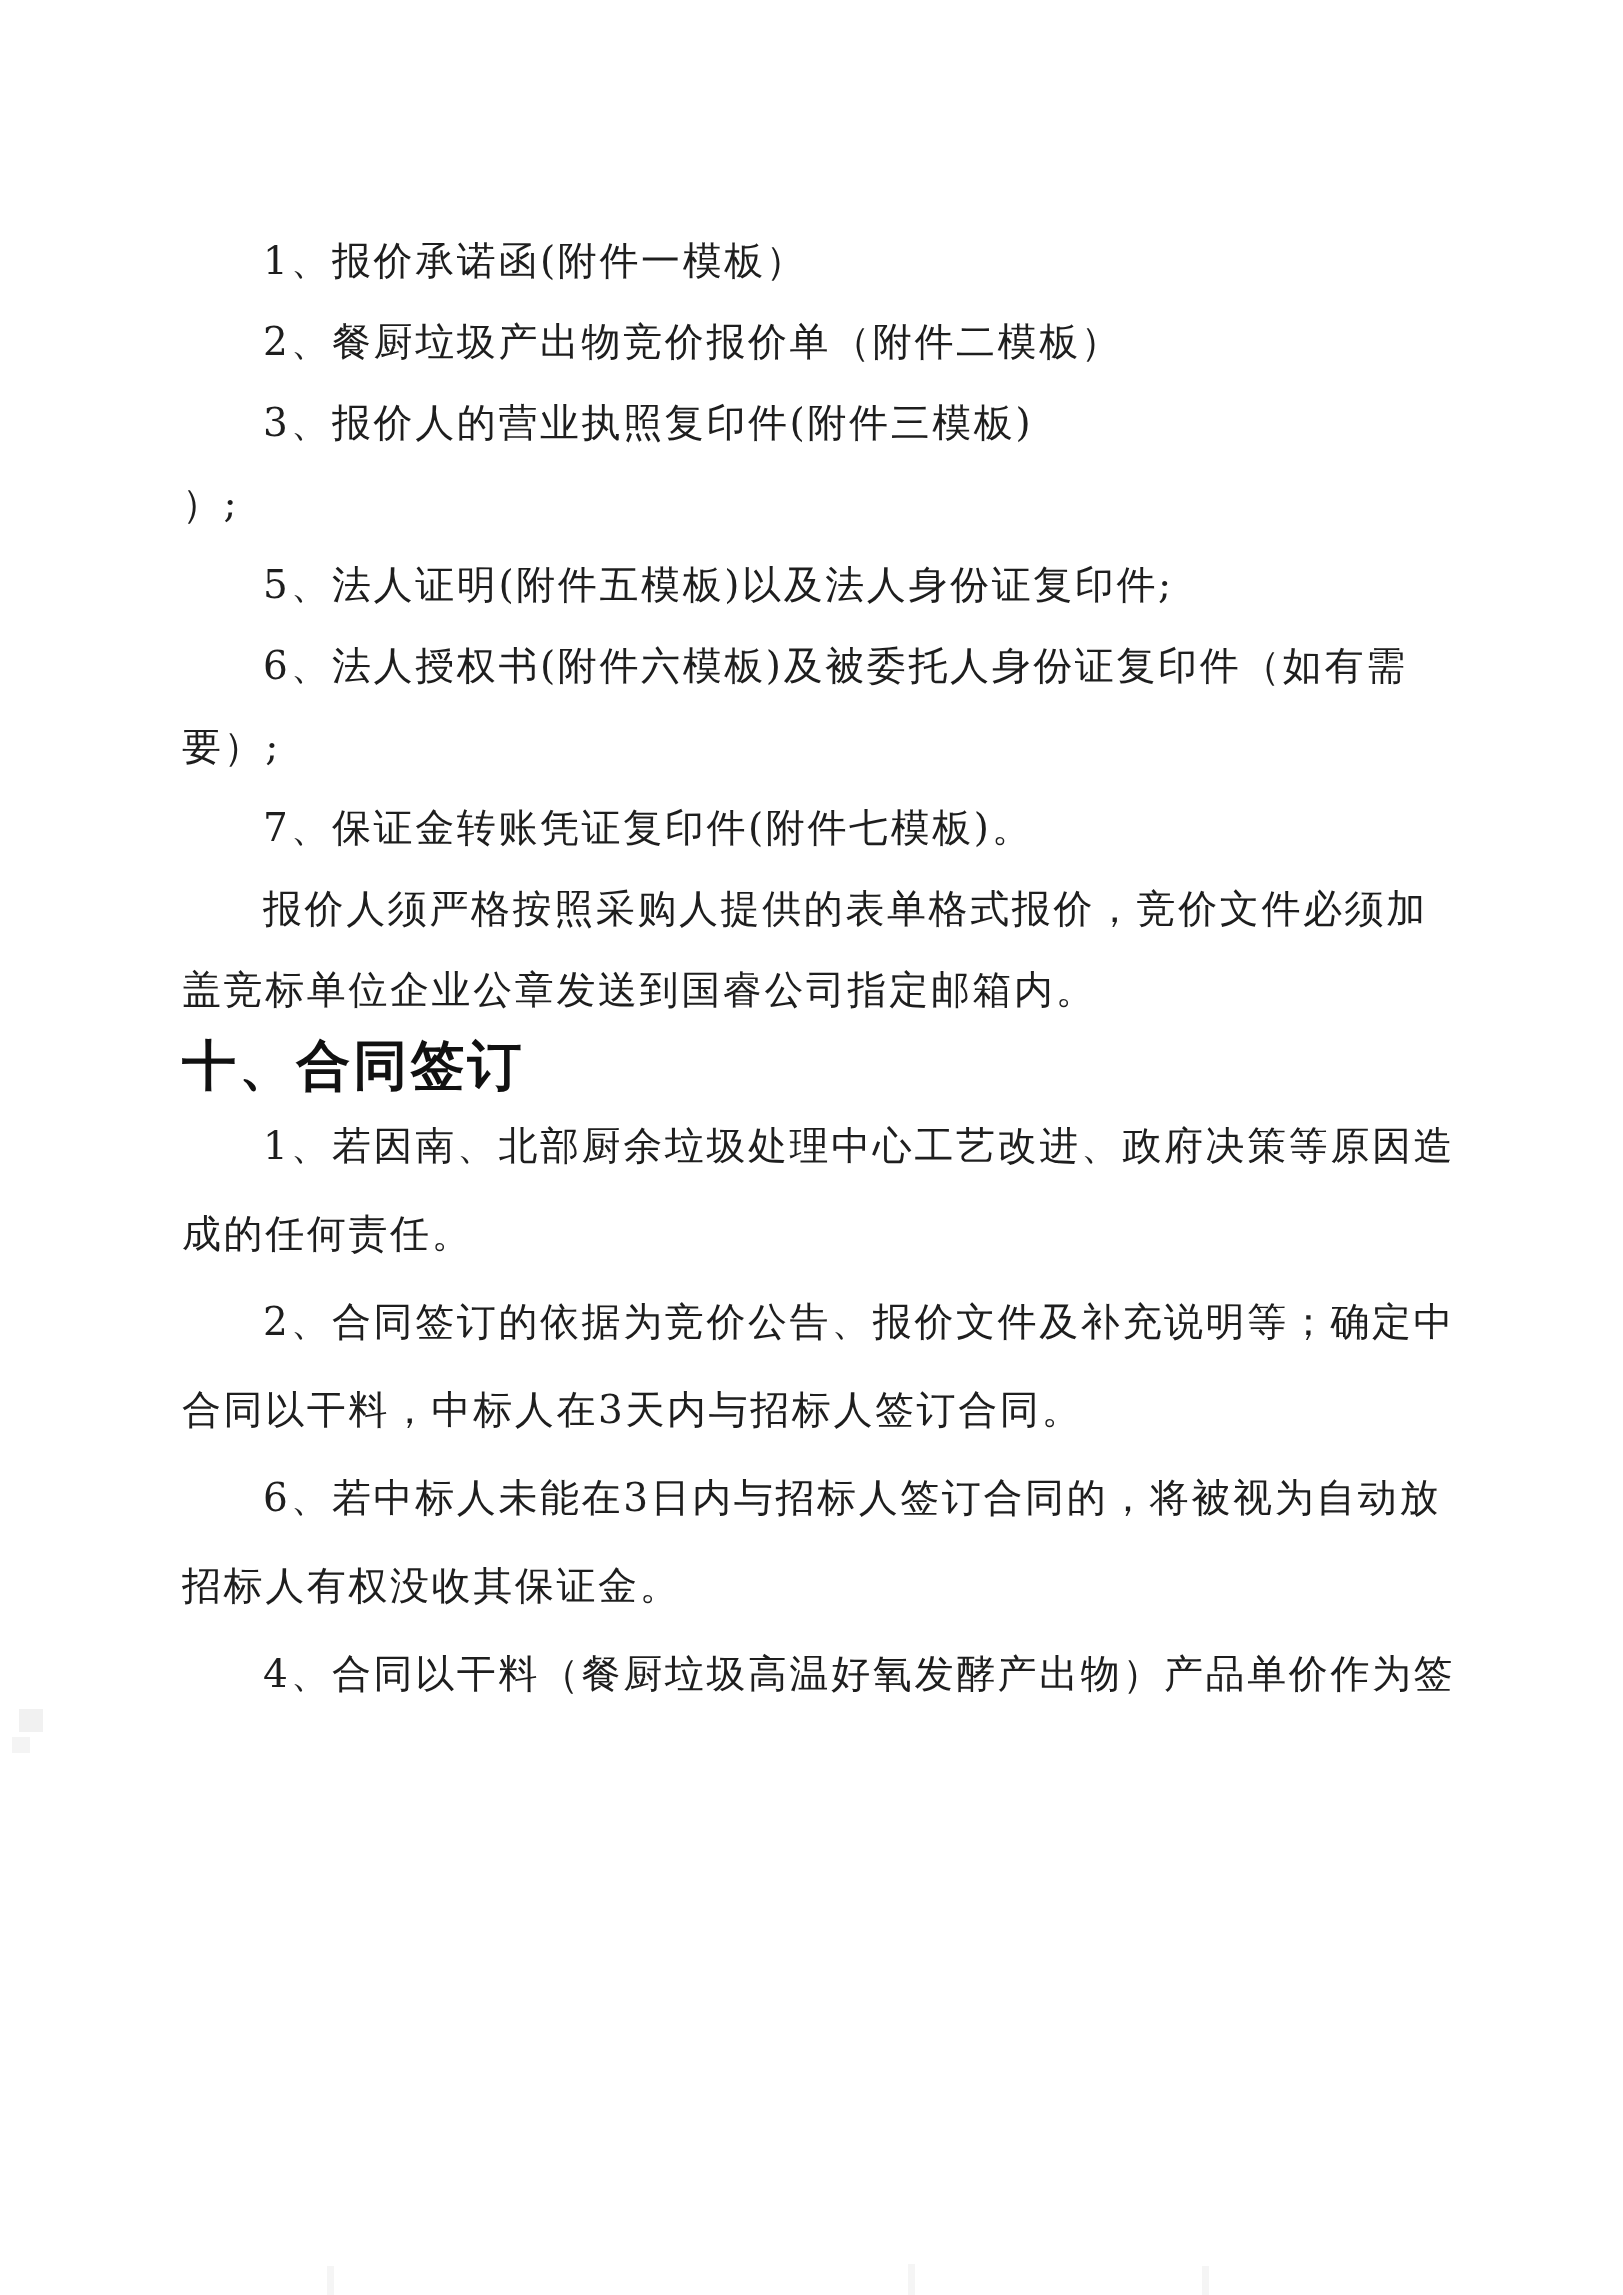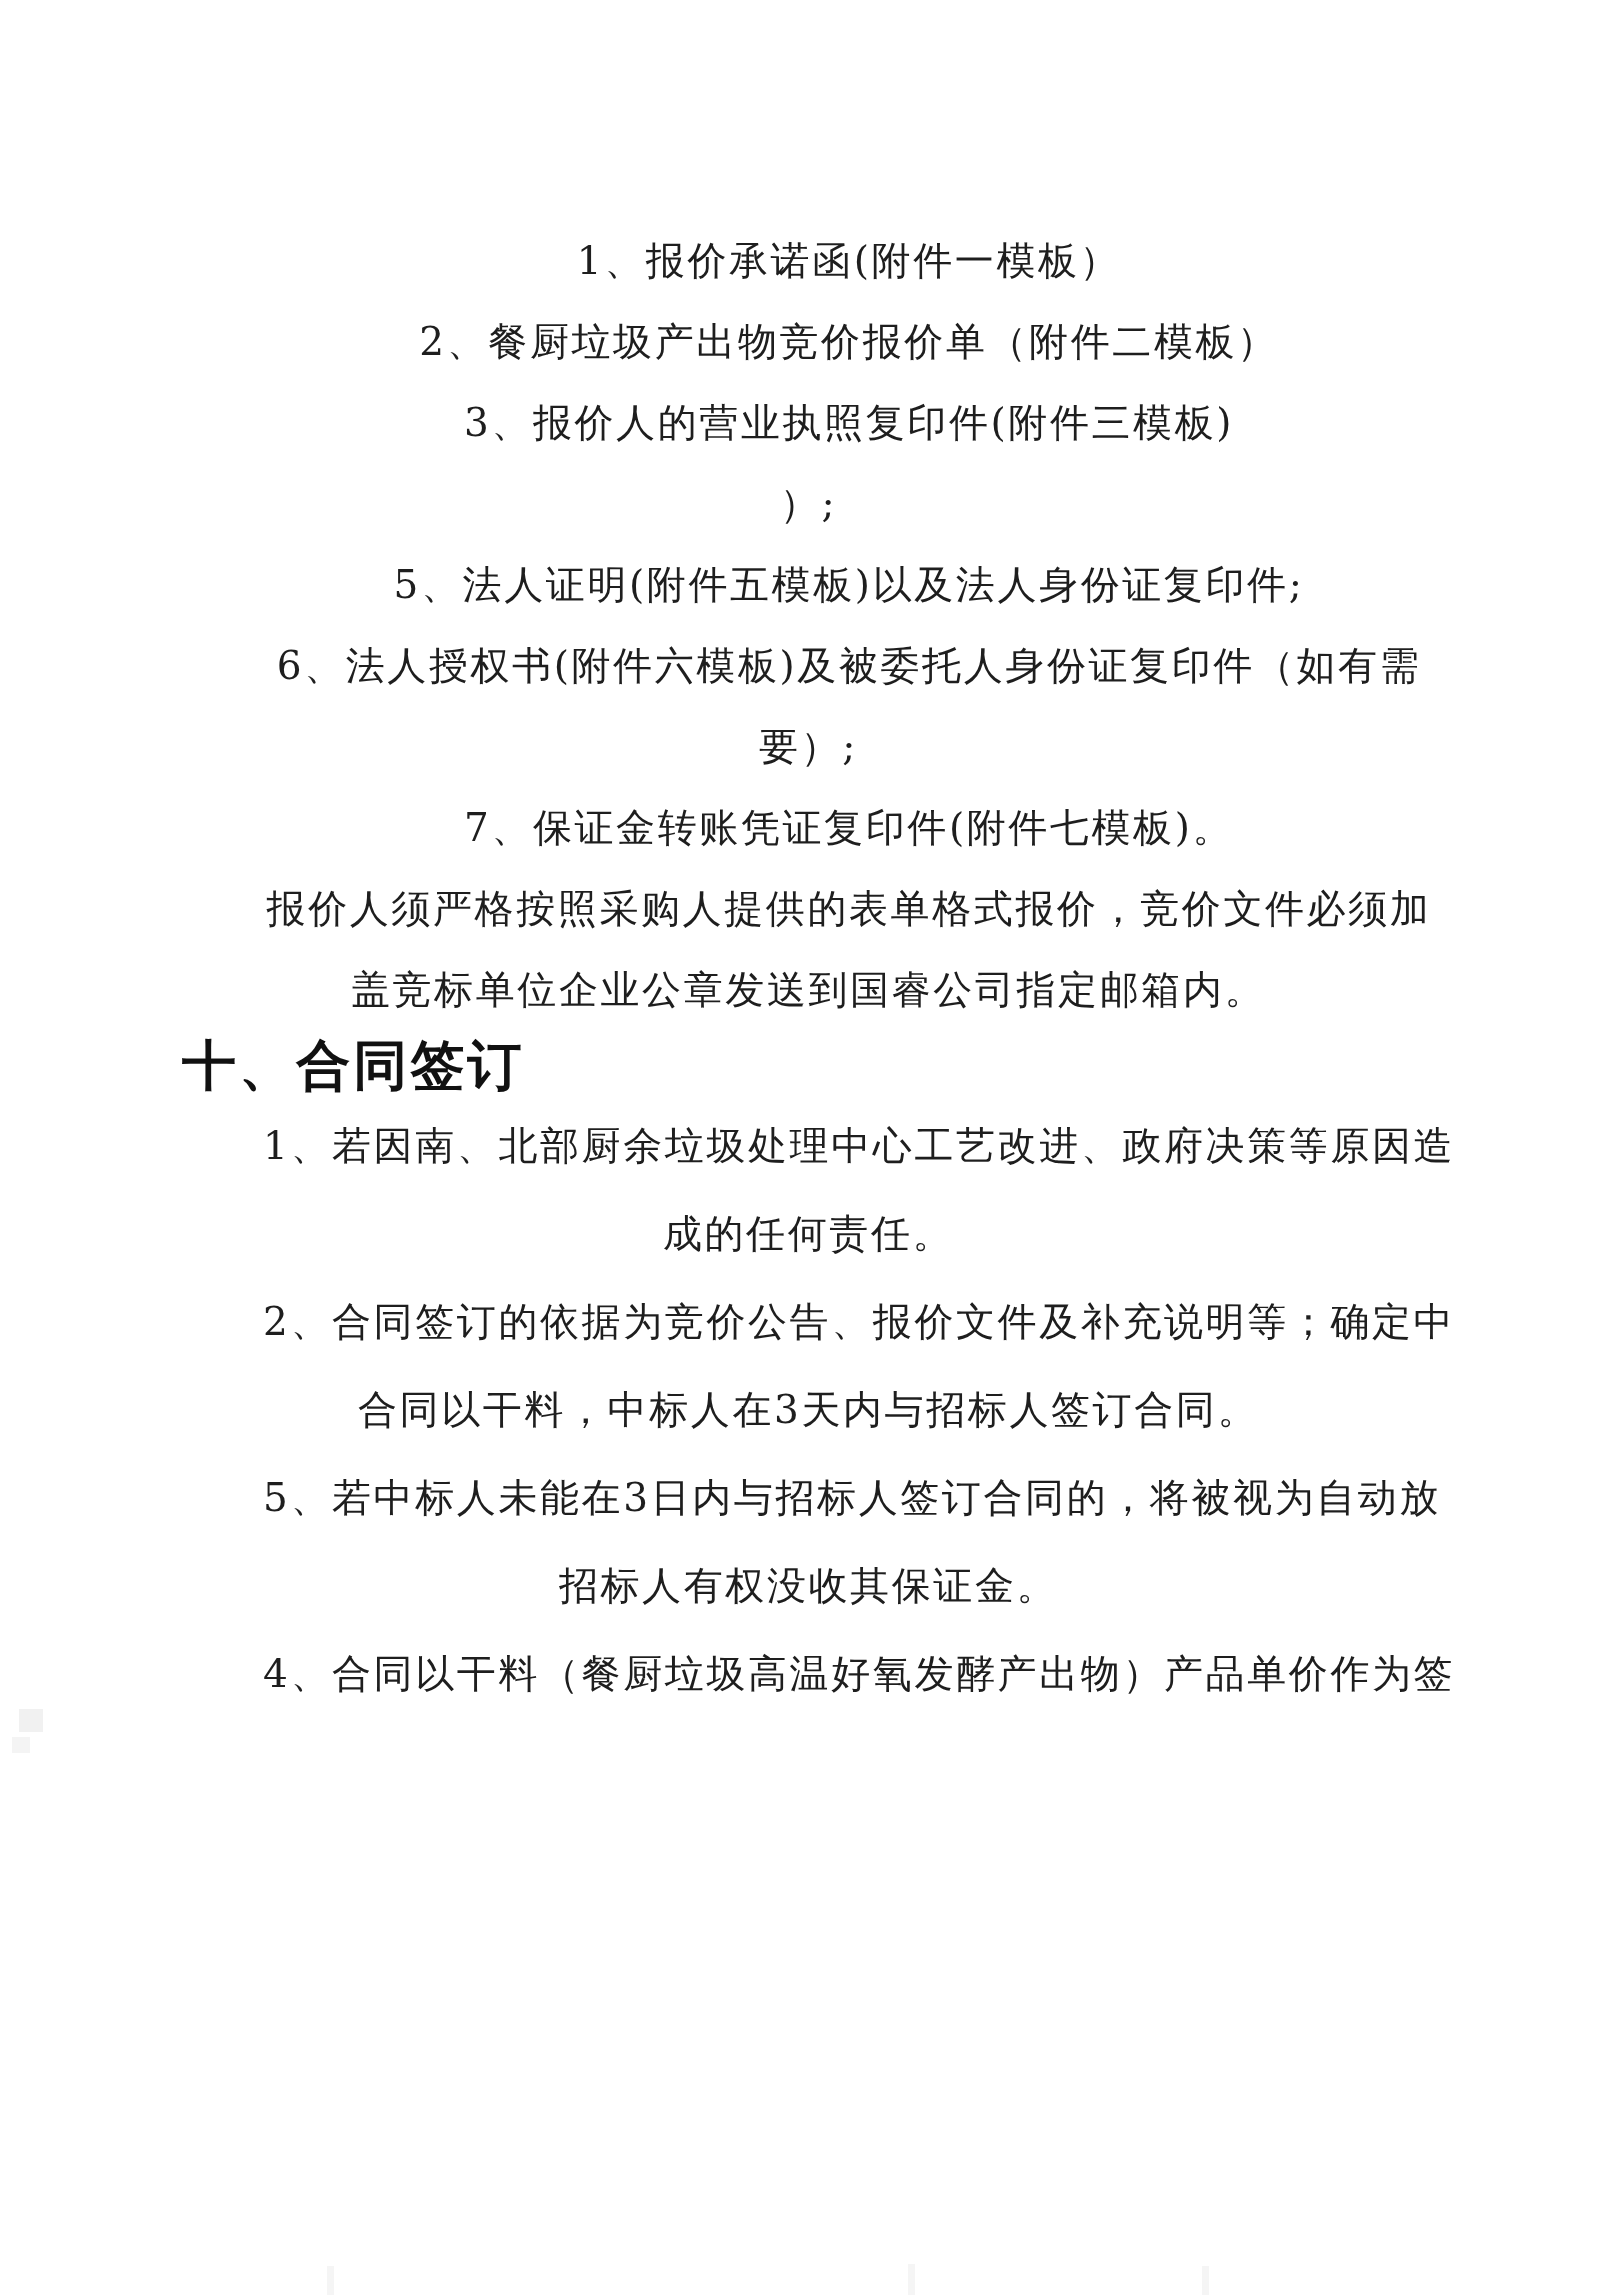--- a/index.html
+++ b/index.html
@@ -21,21 +21,20 @@
     top: 220px;
     width: 1253px;
   }
   .line {
     height: 81px;
     line-height: 81px;
     font-size: 39px;
     letter-spacing: 2.6px;
     white-space: nowrap;
     color: #1e1e1e;
-    text-align: center;
   }
   .line.b {
     height: 88px;
     line-height: 88px;
   }
   .line.indent {
     text-indent: 81px;
   }
   .heading {
     height: 72px;
@@ -73,21 +72,21 @@
   <div class="line indent">7、保证金转账凭证复印件(附件七模板)。</div>
   <div class="line indent">报价人须严格按照采购人提供的表单格式报价，竞价文件必须加</div>
   <div class="line">盖竞标单位企业公章发送到国睿公司指定邮箱内。</div>
 
   <div class="heading">十、合同签订</div>
 
   <div class="line b indent">1、若因南、北部厨余垃圾处理中心工艺改进、政府决策等原因造</div>
   <div class="line b">成的任何责任。</div>
   <div class="line b indent">2、合同签订的依据为竞价公告、报价文件及补充说明等；确定中</div>
   <div class="line b">合同以干料，中标人在3天内与招标人签订合同。</div>
-  <div class="line b indent">5、若中标人未能在3日内与招标人签订合同的，将被视为自动放</div>
+  <div class="line b indent">6、若中标人未能在3日内与招标人签订合同的，将被视为自动放</div>
   <div class="line b">招标人有权没收其保证金。</div>
   <div class="line b indent">4、合同以干料（餐厨垃圾高温好氧发酵产出物）产品单价作为签</div>
 
 </div>
 
 <div class="speck s1"></div>
 <div class="speck s2"></div>
 <div class="speck s3"></div>
 <div class="speck s4"></div>
 <div class="speck s5"></div>

